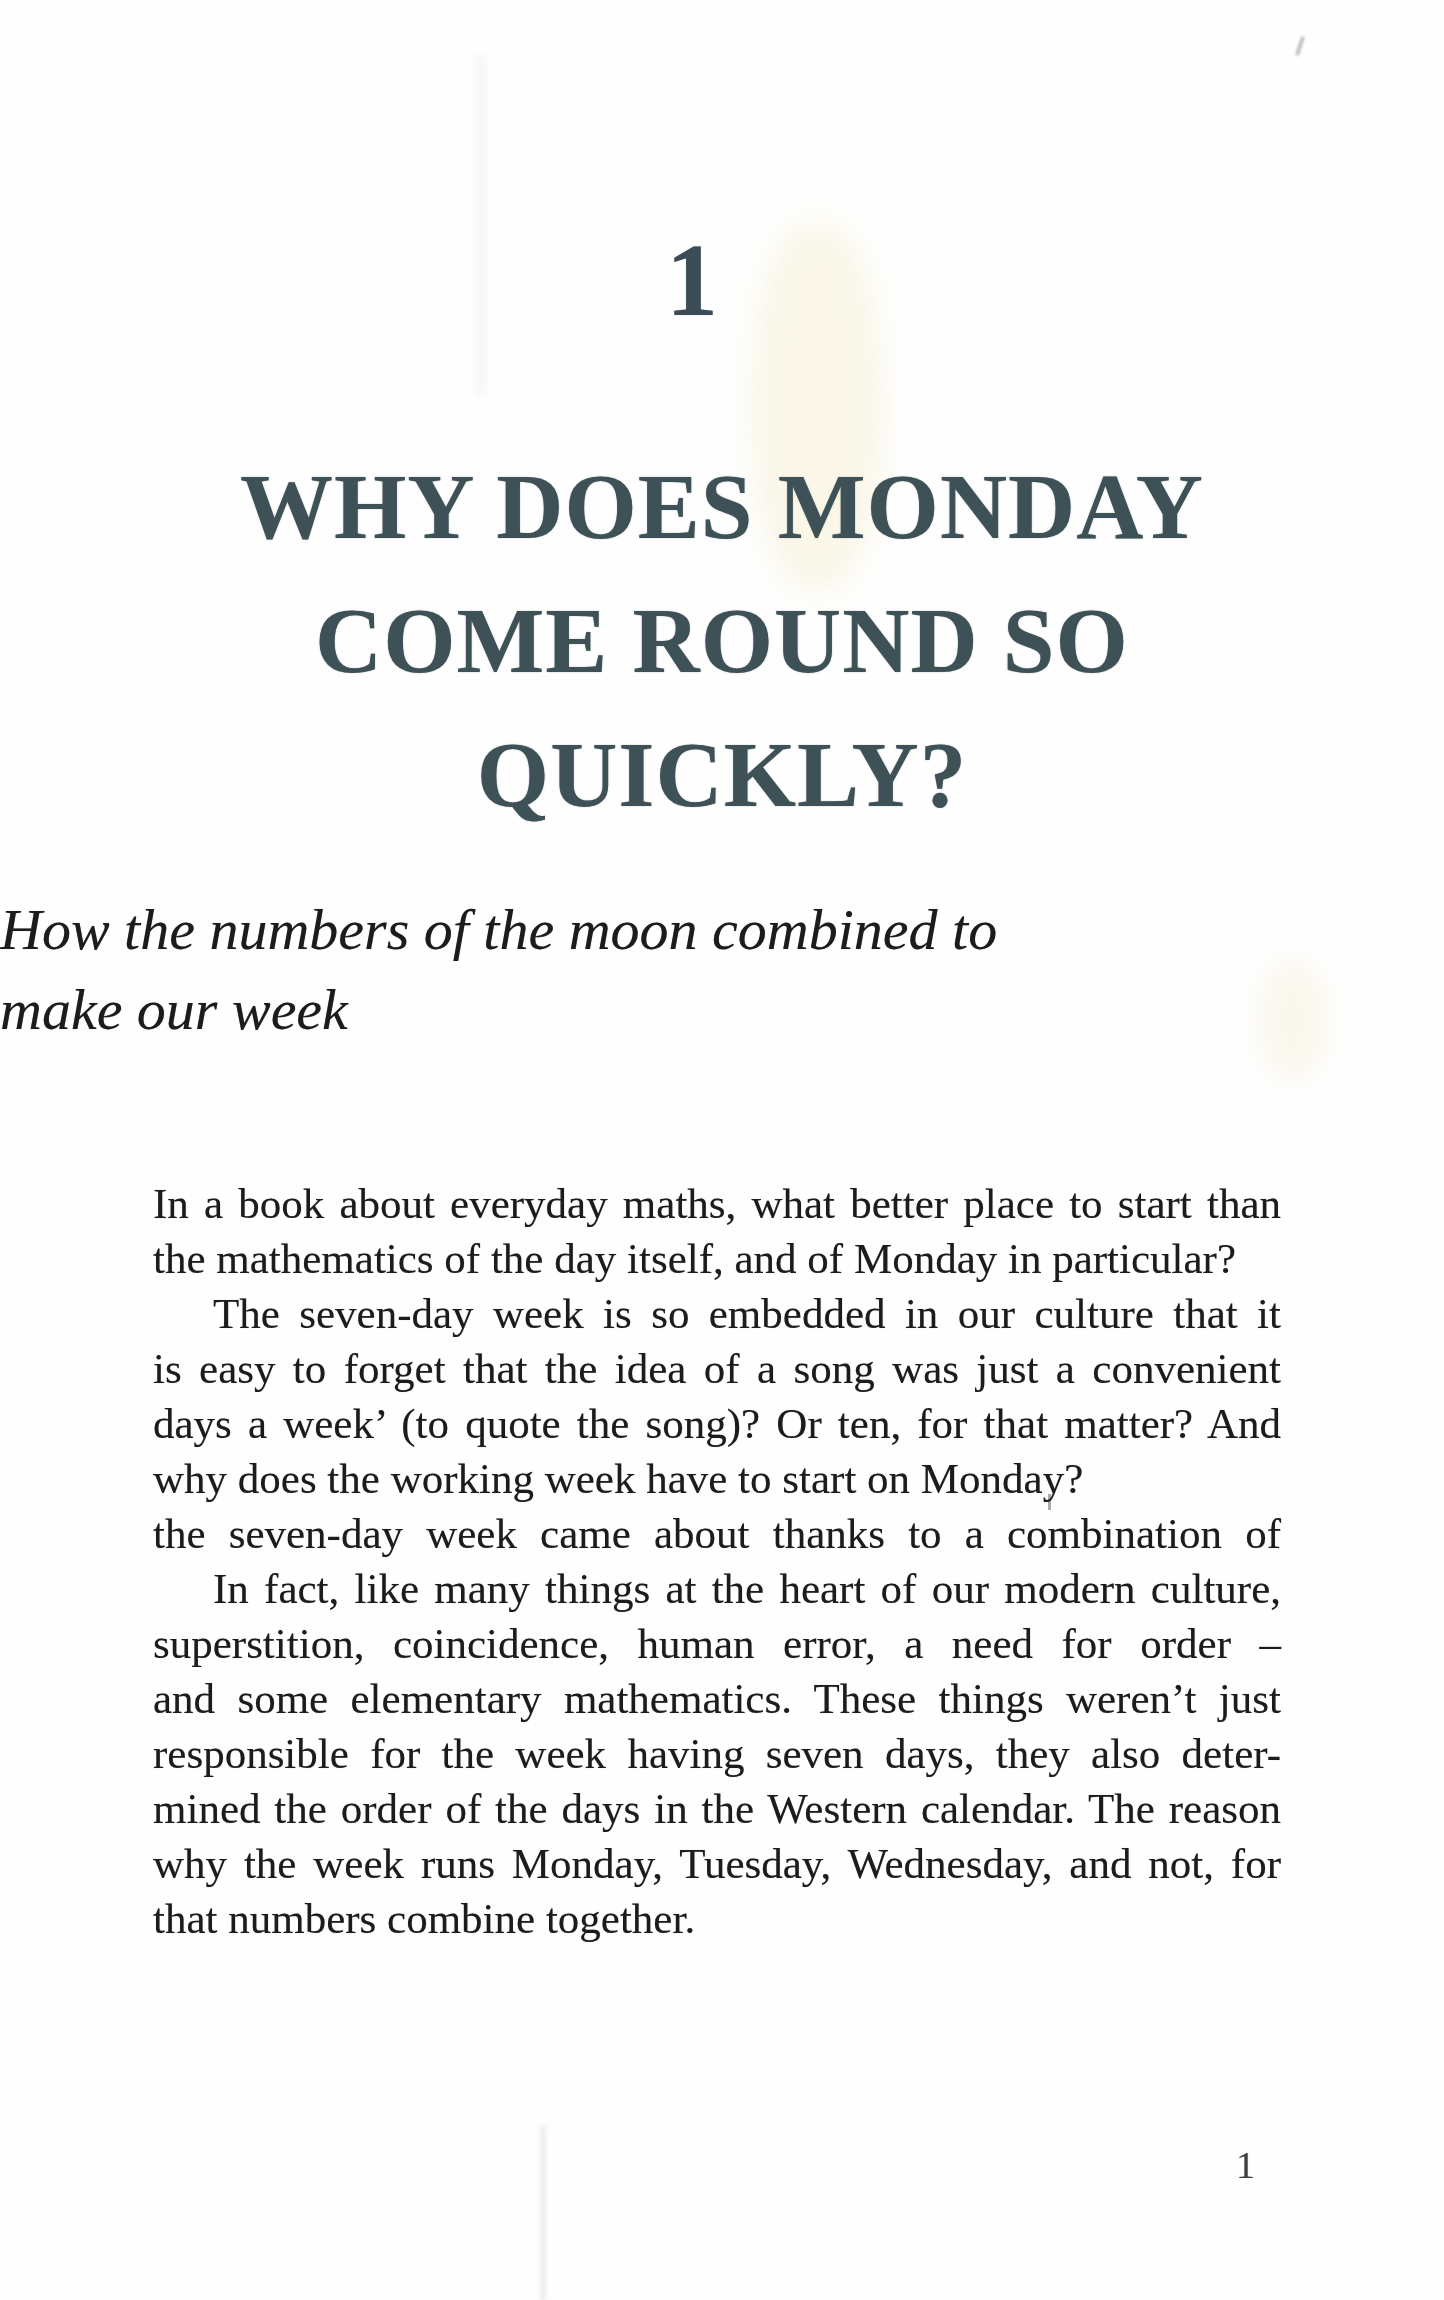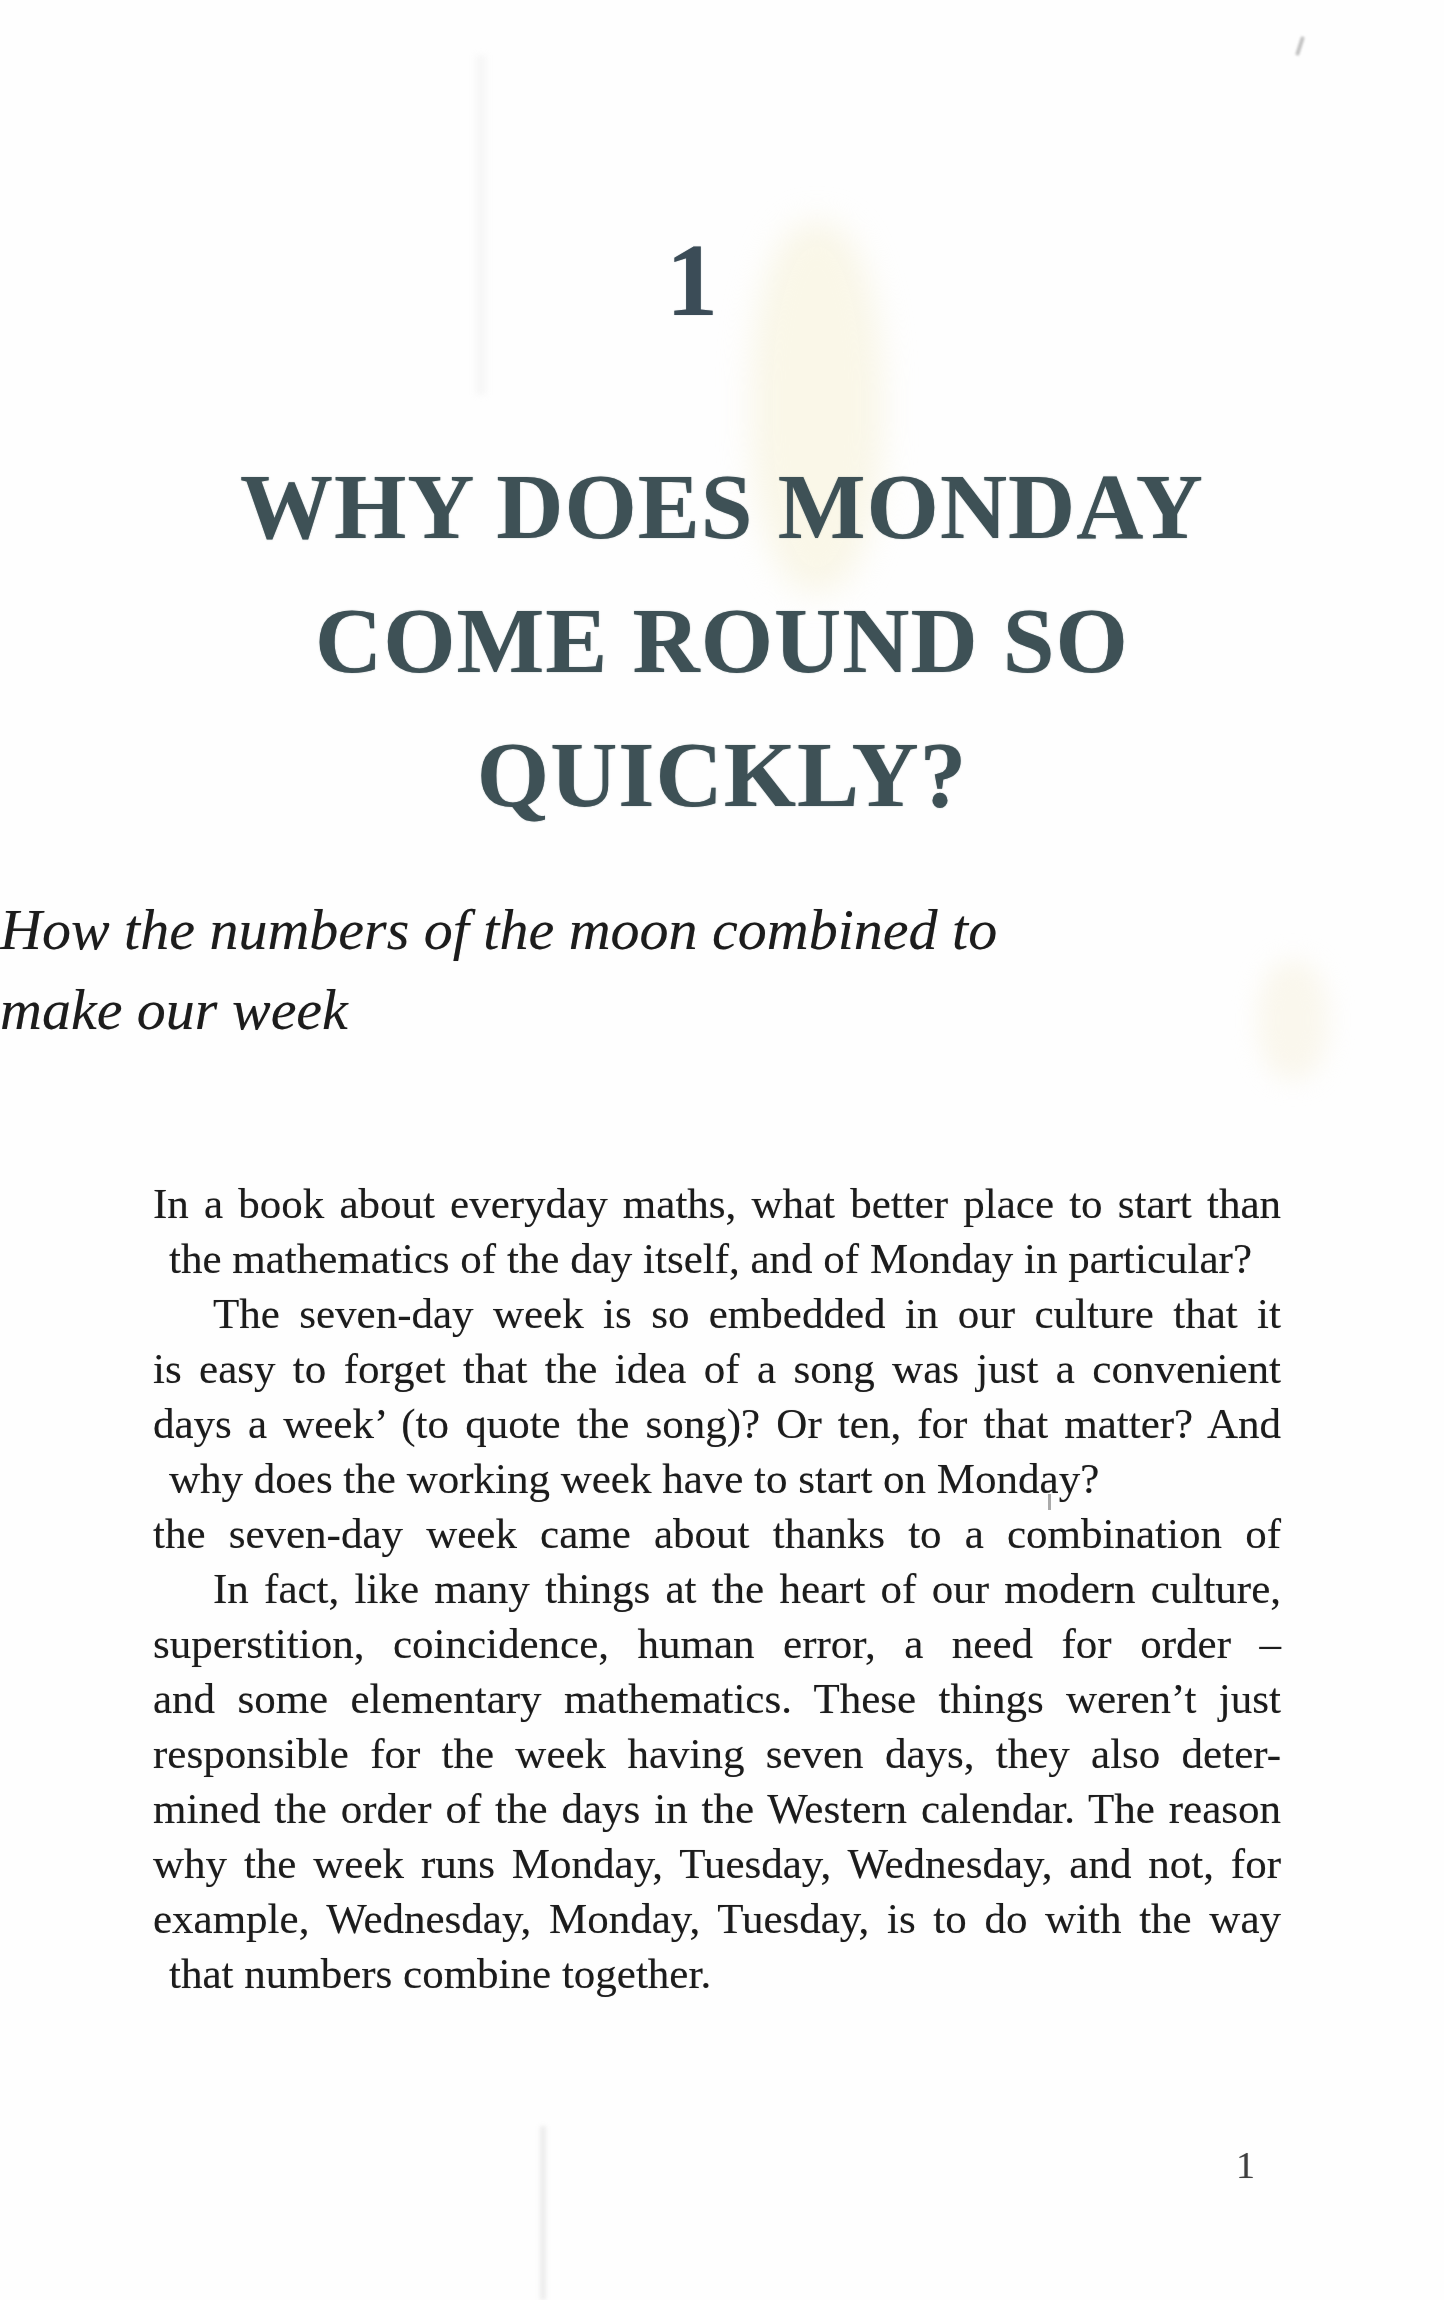--- a/index.html
+++ b/index.html
@@ -59,21 +59,21 @@
     top: 1176px;
     left: 153px;
     width: 1128px;
     font-size: 43px;
     line-height: 55px;
     color: var(--body-color, #1c1c1c);
     text-shadow: 0 0 0.8px rgba(0,0,0,0.38);
   }
 
   .bline { text-align: justify; text-align-last: justify; }
-  .bline.plast { text-align-last: left; margin-left: 16px; }
+  .bline.plast { text-align-last: left; }
   .bline.indent { text-indent: 60px; }
 
   .page-number {
     position: absolute;
     top: 2146px;
     left: 1236px;
     font-size: 38px;
     line-height: 38px;
     color: var(--pagenum-color, #3f3f3f);
     text-shadow: 0 0 1px rgba(0,0,0,0.3);
@@ -146,20 +146,19 @@
         <div class="bline plast">why does the working week have to start on Monday?</div>
       </div>
       <div class="para">
         <div class="bline">the seven-day week came about thanks to a combination of</div>
         <div class="bline indent">In fact, like many things at the heart of our modern culture,</div>
         <div class="bline">superstition, coincidence, human error, a need for order –</div>
         <div class="bline">and some elementary mathematics. These things weren’t just</div>
         <div class="bline">responsible for the week having seven days, they also deter-</div>
         <div class="bline">mined the order of the days in the Western calendar. The reason</div>
         <div class="bline">why the week runs Monday, Tuesday, Wednesday, and not, for</div>
-        <div class="bline">example, Wednesday, Monday, Tuesday, is to do with the way</div>
         <div class="bline plast">that numbers combine together.</div>
       </div>
     </div>
 
   <div class="page-number">1</div>
 
 </div>
 
 </body></html>

